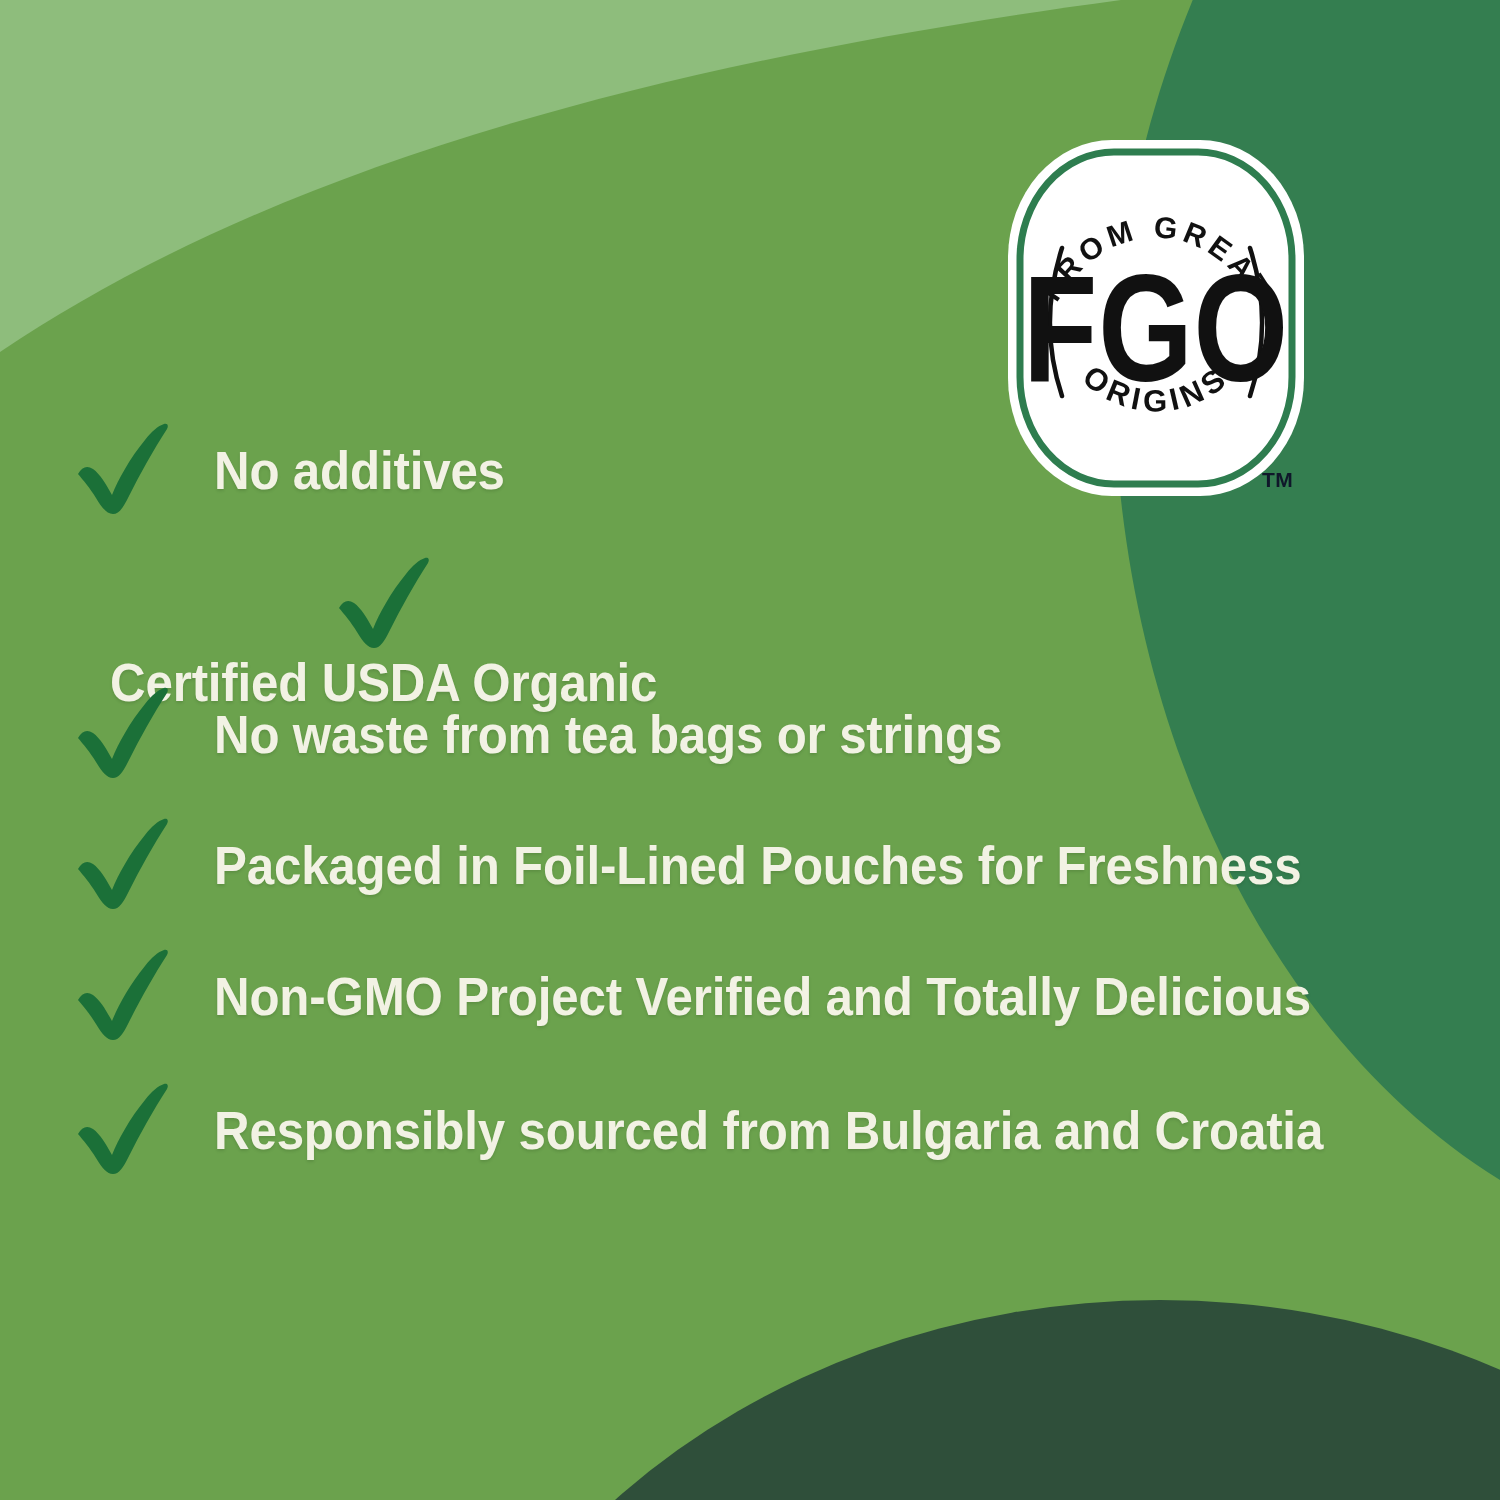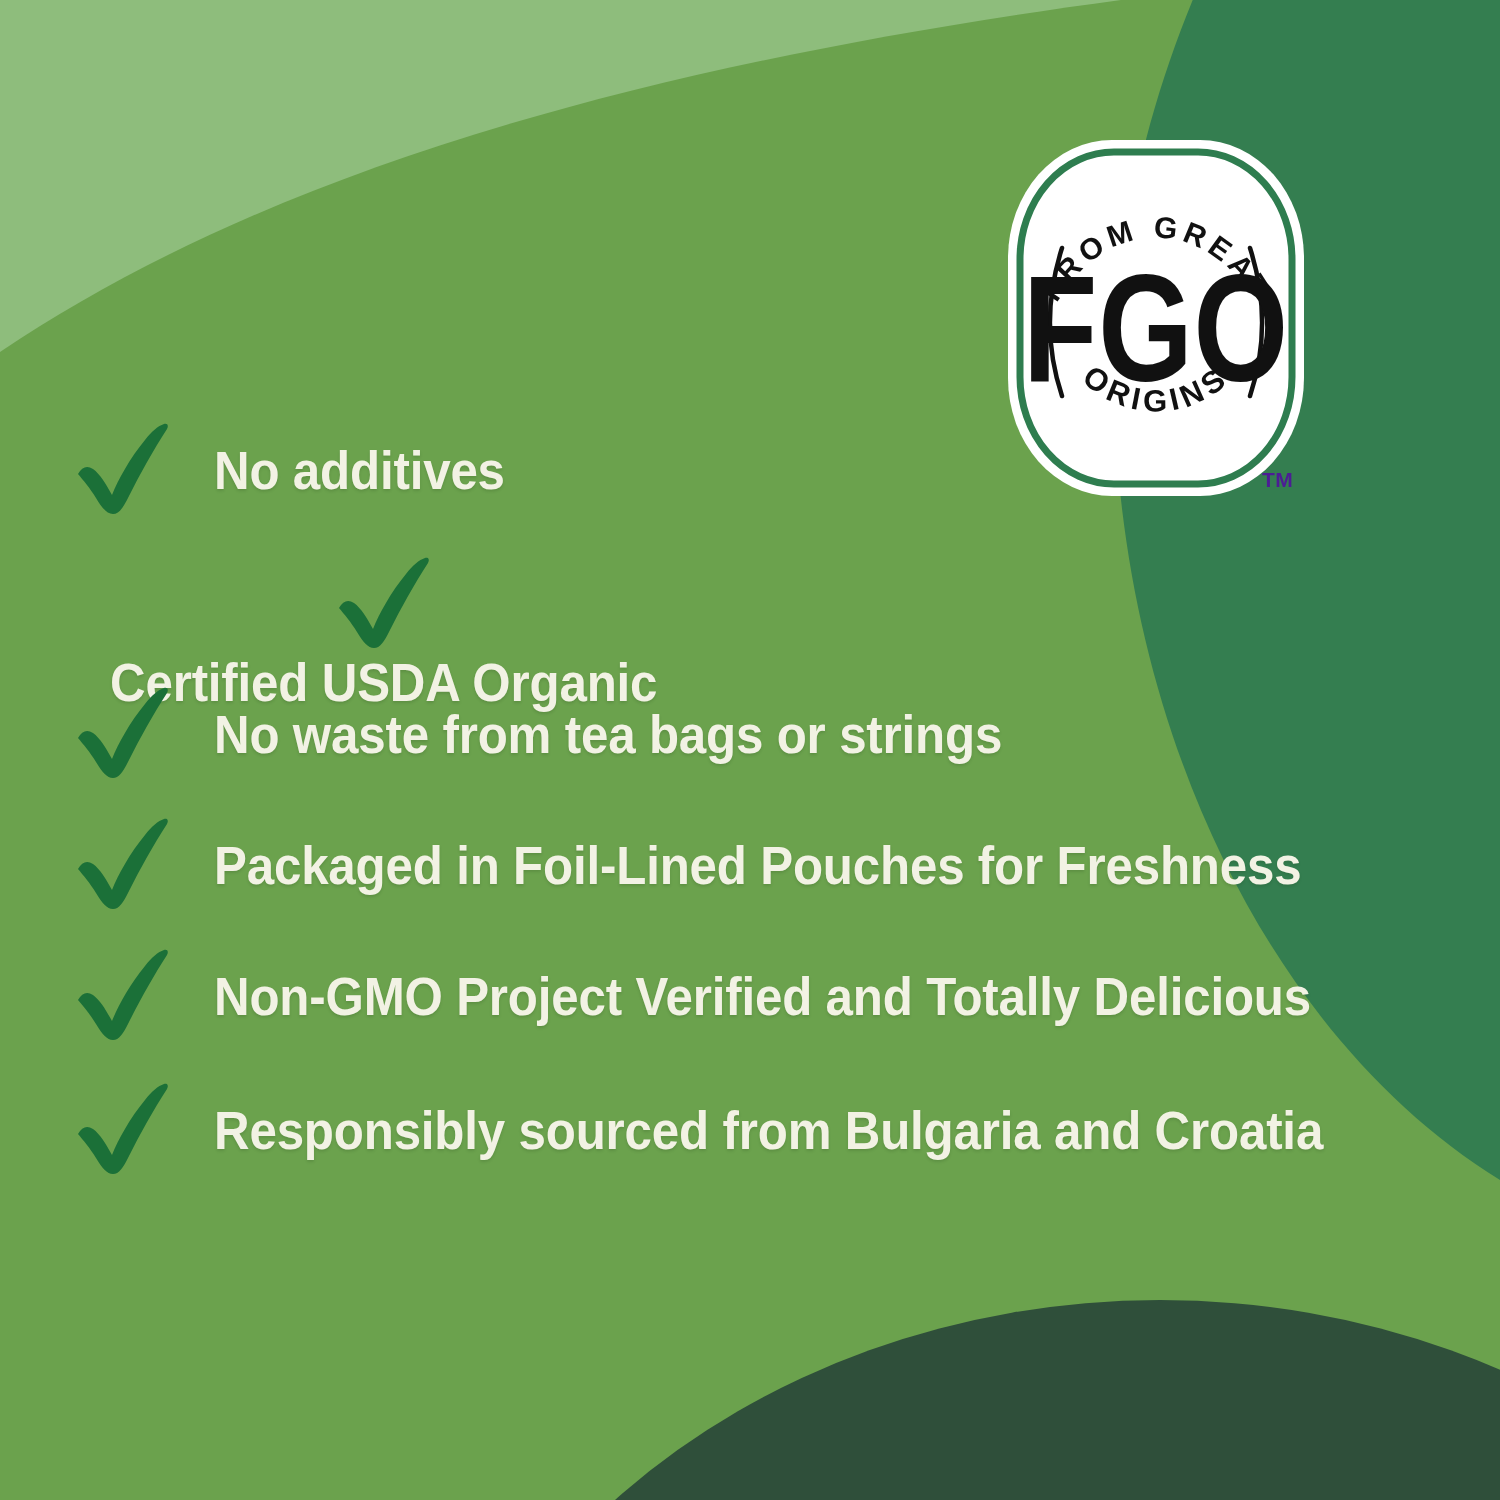--- a/index.html
+++ b/index.html
@@ -70,21 +70,21 @@
     left: 1006px;
     top: 138px;
     width: 300px;
     height: 360px;
   }
   #brand-logo svg { display: block; width: 100%; height: 100%; }
   #tm-mark {
     position: absolute;
     left: 1262px;
     top: 468px;
-    color: #4c1d95;
+    color: #0f172a;
     font-size: 21px;
     font-weight: 700;
     letter-spacing: 0.5px;
   }
 </style>
 </head>
 <body>
 
 <div id="canvas">
 

